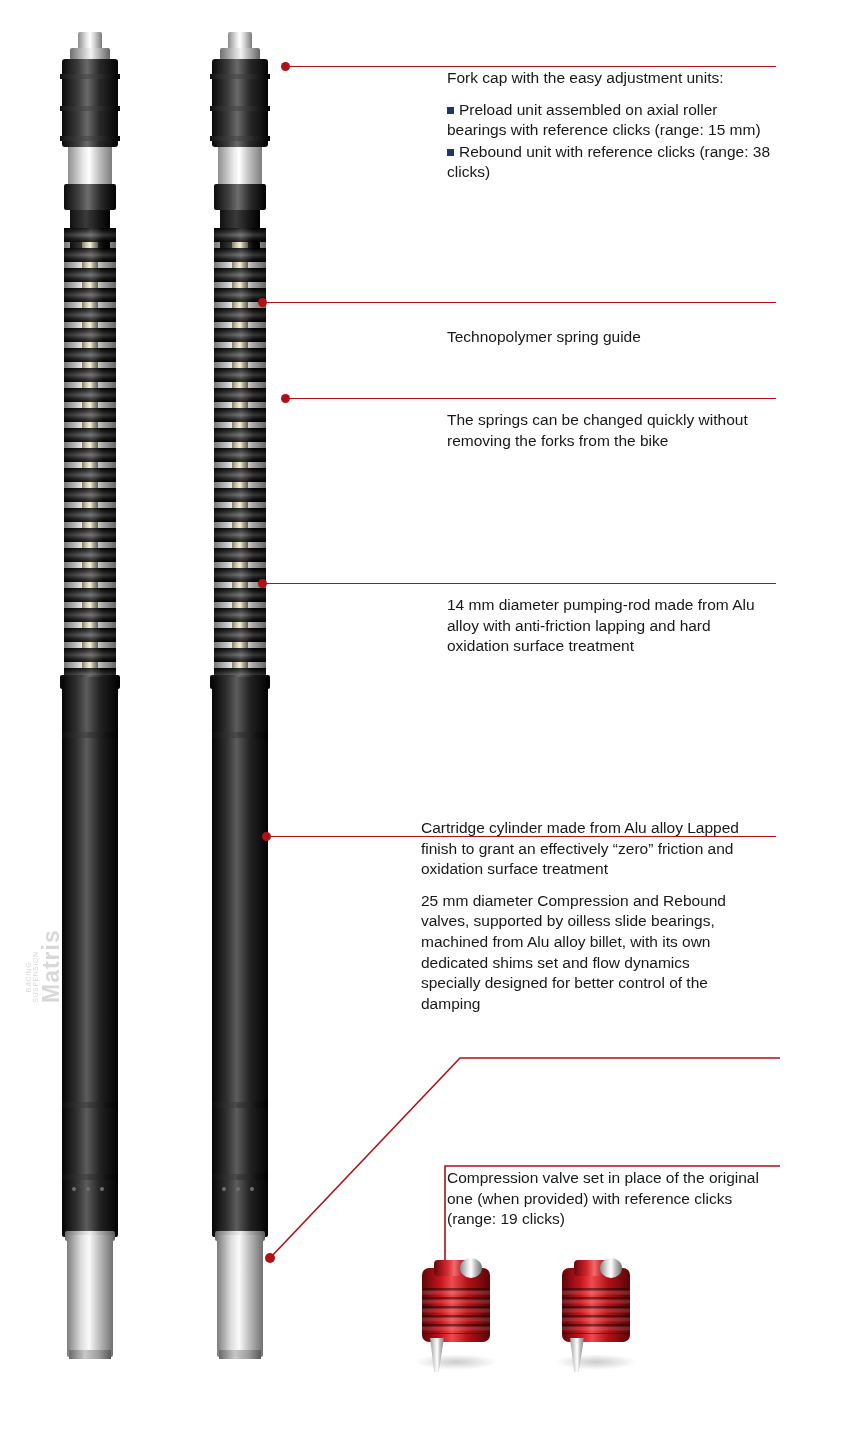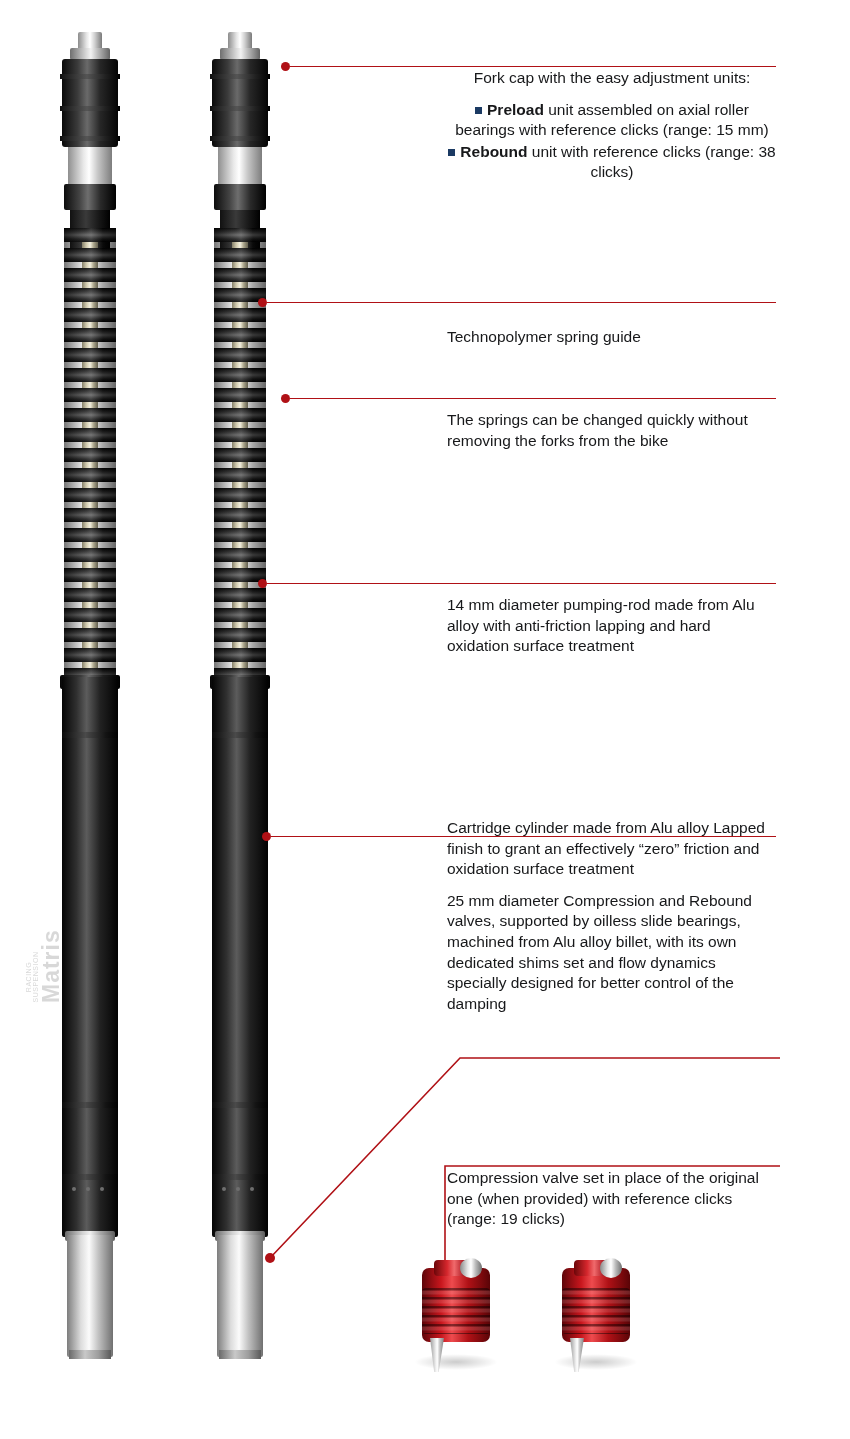--- a/index.html
+++ b/index.html
@@ -256,21 +256,21 @@
     padding-left: 0;
   }
   .sq {
     display: inline-block;
     width: 7px;
     height: 7px;
     background: #1b3a63;
     margin-right: 5px;
     vertical-align: 1px;
   }
-  .b { font-weight: bold; margin-top: 35px; }
+  .b { font-weight: normal; margin-top: 35px; }
 
   
   .valve {
     position: absolute;
     width: 96px;
     height: 118px;
   }
   .valve-body {
     position: absolute;
     left: 14px;
@@ -414,21 +414,21 @@
 
   <svg class="callout-diag" style="left:255px; top:1050px; width:525px; height:230px;" viewBox="0 0 525 230">
     <polyline points="15,208 205,8 525,8" fill="none" stroke="#b01116" stroke-width="1.6"></polyline>
     <circle cx="15" cy="208" r="5" fill="#b01116"></circle>
   </svg>
 
   <svg class="callout-diag" style="left:440px; top:1160px; width:340px; height:120px;" viewBox="0 0 340 120">
     <polyline points="5,118 5,6 340,6" fill="none" stroke="#b01116" stroke-width="1.6"></polyline>
   </svg>
 
-  <div class="note" style="left:447px; top:68px; width:330px;text-align:center;">
+  <div class="note" style="left:447px; top:68px; width:330px;">
     <p>Fork cap with the easy adjustment units:</p>
     <div class="bullet-row">
       <span class="sq"></span><span class="b">Preload</span><span> unit assembled on axial roller bearings with reference clicks (range: 15 mm)</span>
     </div>
     <div class="bullet-row">
       <span class="sq"></span><span class="b">Rebound</span><span> unit with reference clicks (range: 38 clicks)</span>
     </div>
   </div>
 
   <div class="note" style="left:447px; top:311px; width:330px;margin-top:16px;">
@@ -436,21 +436,21 @@
   </div>
 
   <div class="note" style="left:447px; top:410px; width:320px;">
     <p>The springs can be changed quickly without removing the forks from the bike</p>
   </div>
 
   <div class="note" style="left:447px; top:595px; width:320px;">
     <p>14 mm diameter pumping-rod made from Alu alloy with anti-friction lapping and hard oxidation surface treatment</p>
   </div>
 
-  <div class="note" style="left:447px; top:818px; width:325px;">
+  <div class="note" style="left:421px; top:818px; width:325px;">
     <p>Cartridge cylinder made from Alu alloy Lapped finish to grant an effectively “zero” friction and oxidation surface treatment</p>
     <p>25 mm diameter Compression and Rebound valves, supported by oilless slide bearings, machined from Alu alloy billet, with its own dedicated shims set and flow dynamics specially designed for better control of the damping</p>
   </div>
 
 
   <div class="note" style="left:447px; top:1168px; width:318px;">
     <p>Compression valve set in place of the original one (when provided)  with reference clicks (range: 19 clicks)</p>
   </div>
 
   <div class="valve" style="left:408px; top:1258px;">

